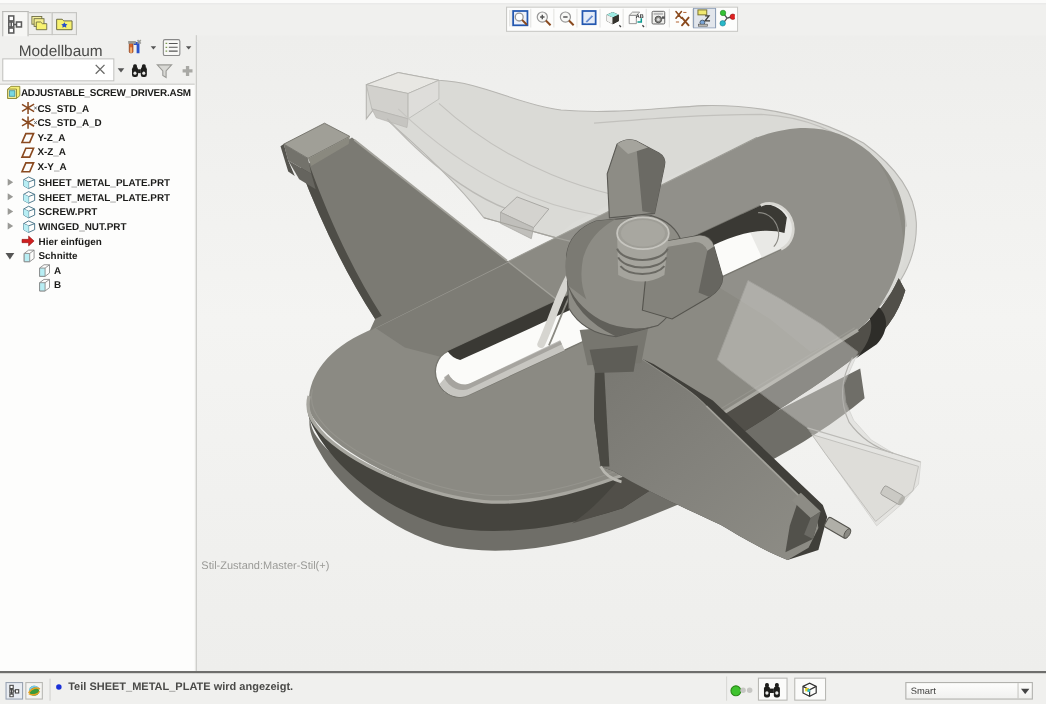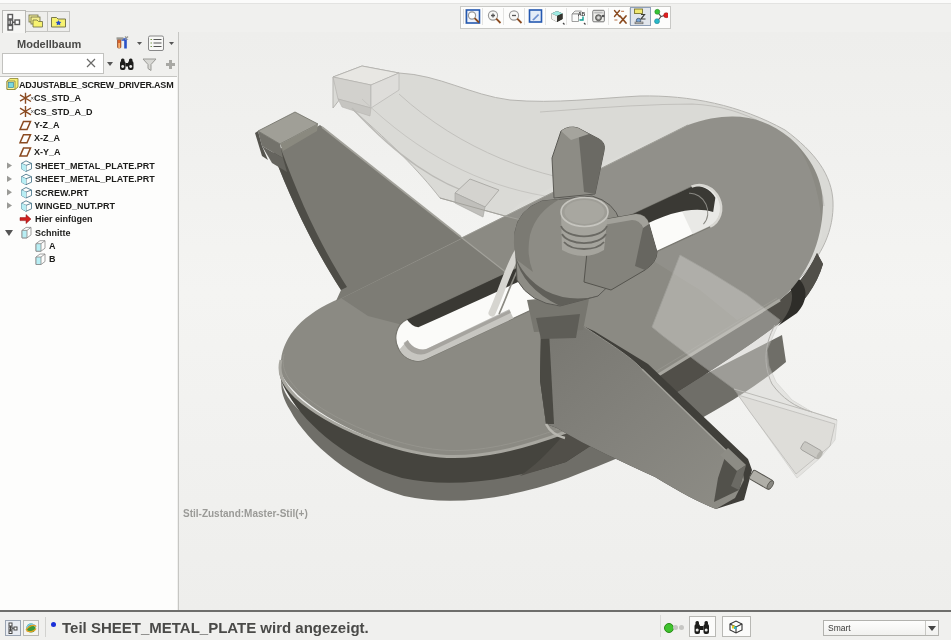--- a/index.html
+++ b/index.html
@@ -121,21 +121,21 @@
       <path d="M3.5 2.5 L7 7 L12 5.5 M7 7 L3.5 11.5" fill="none" stroke="#555" stroke-width="1.2"></path>
       <circle cx="3.3" cy="2.3" r="2.5" fill="#35c335" stroke="#1a7a1a" stroke-width="0.5"></circle>
       <circle cx="12.2" cy="5.7" r="2.5" fill="#e02020" stroke="#8a1010" stroke-width="0.5"></circle>
       <circle cx="3" cy="11.7" r="2.5" fill="#28b8c8" stroke="#177888" stroke-width="0.5"></circle>
     </g>
   </svg>
 </div>
 
 <div class="abs" style="left:0;top:32px;width:178px;height:578px;background:#f0f0ee;border-right:1px solid #c6c6c3;">
 
-  <div class="abs" style="left:17px;top:6px;font-size:11px;font-weight:bold;color:#4a4a48;">Modellbaum</div>
+  <div class="abs" style="left:17px;top:6px;font-size:14px;font-weight:normal;color:#4a4a48;">Modellbaum</div>
   <svg class="abs" width="62" height="18" viewBox="0 0 62 18" style="left:115px;top:3px;">
 
     <g>
       <rect x="2.5" y="4" width="3.4" height="9" rx="1" fill="#d8622a" stroke="#7a3410" stroke-width="0.6"></rect>
       <rect x="3.3" y="8" width="1.8" height="5" fill="#f4b070"></rect>
       <path d="M6.5 4.5 l4 0 0 9" fill="none" stroke="#2a52c8" stroke-width="2.6"></path>
       <path d="M1.5 3.5 l7 0" stroke="#9a9a94" stroke-width="2.4"></path>
       <path d="M10 1.5 l3 3 M13 1.5 l-3 3" stroke="#9a9a94" stroke-width="1.4"></path>
     </g>
     <path d="M22 7 l5 0 -2.5 3z" fill="#555"></path>
@@ -276,21 +276,21 @@
       <g transform="translate(35,0)">
         <path d="M1 3.5 L5 0.5 L10 0.5 L10 8 L6 11 L1 11Z" fill="#fdfdfc" stroke="#888" stroke-width="0.8"></path>
         <path d="M1 3.5 L6 3.5 L6 11 L1 11Z" fill="#b8eef4" stroke="#888" stroke-width="0.8"></path>
         <path d="M6 3.5 L10 0.5" stroke="#888" stroke-width="0.8"></path>
       </g>
       <text x="49" y="8.7" font-size="9" font-weight="bold" fill="#1c1c1a">B</text>
     </g>
   </svg>
 </div>
 
-<div class="abs" style="left:179px;top:32px;width:772px;height:578px;background:#f1f1ef;font-weight:bold;">
+<div class="abs" style="left:179px;top:32px;width:772px;height:578px;background:#f1f1ef;">
   <svg width="772" height="578" viewBox="0 0 772 578" style="position:absolute;left:0;top:0;">
 
     <defs>
       <linearGradient id="bgg" x1="0" y1="0" x2="0" y2="1">
         <stop offset="0" stop-color="#eeeeec"></stop>
           <stop offset="0.45" stop-color="#f4f4f2"></stop>
           <stop offset="1" stop-color="#eeeeec"></stop>
       </linearGradient>
     </defs>
     <rect x="0" y="0" width="772" height="578" fill="url(#bgg)"></rect>
@@ -458,21 +458,21 @@
   </div>
   <div class="abs" style="left:23px;top:8px;width:14px;height:14px;background:#f4f4f2;border:1px solid #b8b8b4;">
     <svg width="12" height="12" viewBox="0 0 12 12" style="position:absolute;left:1px;top:1px;">
       <circle cx="6" cy="6" r="4.6" fill="#3a9a3a"></circle>
       <path d="M2 6 a4.6 4.6 0 0 1 8.5 -1.5" fill="none" stroke="#7ac8f0" stroke-width="1.6"></path>
       <path d="M1 8 C4 3 9 2.5 11.3 4.5 M1.2 8.5 C5 11 10 9 11 6.5" fill="none" stroke="#e8a020" stroke-width="1.3"></path>
     </svg>
   </div>
   <div class="abs" style="left:45px;top:5px;width:1px;height:20px;background:#d2d2cf;"></div>
   <div class="abs" style="left:51px;top:10px;width:5px;height:5px;border-radius:50%;background:#1a30d8;"></div>
-  <div class="abs" style="left:62px;top:7px;font-size:15px;font-weight:bold;color:#4a4a48;">Teil SHEET_METAL_PLATE wird angezeigt.</div>
+  <div class="abs" style="left:62px;top:7px;font-size:10px;font-weight:bold;color:#4a4a48;">Teil SHEET_METAL_PLATE wird angezeigt.</div>
 
   <div class="abs" style="left:660px;top:3px;width:1px;height:22px;background:#dadad7;"></div>
   <div class="abs" style="left:664px;top:11px;width:8px;height:8px;border-radius:50%;background:#3fc32e;border:1px solid #2a8a18;"></div>
   <div class="abs" style="left:673px;top:13px;width:5px;height:5px;border-radius:50%;background:#c6c6c3;"></div>
   <div class="abs" style="left:679px;top:13px;width:5px;height:5px;border-radius:50%;background:#c6c6c3;"></div>
   <div class="abs" style="left:689px;top:4px;width:25px;height:19px;background:#fbfbfa;border:1px solid #b8b8b4;">
     <svg width="16" height="15" viewBox="0 0 16 15" style="position:absolute;left:4px;top:3px;" fill="#1d1d1b">
       <rect x="0.5" y="4" width="5.5" height="10" rx="2"></rect>
       <rect x="9.5" y="4" width="5.5" height="10" rx="2"></rect>
       <rect x="1.5" y="1" width="3.5" height="4" rx="1.5"></rect>

